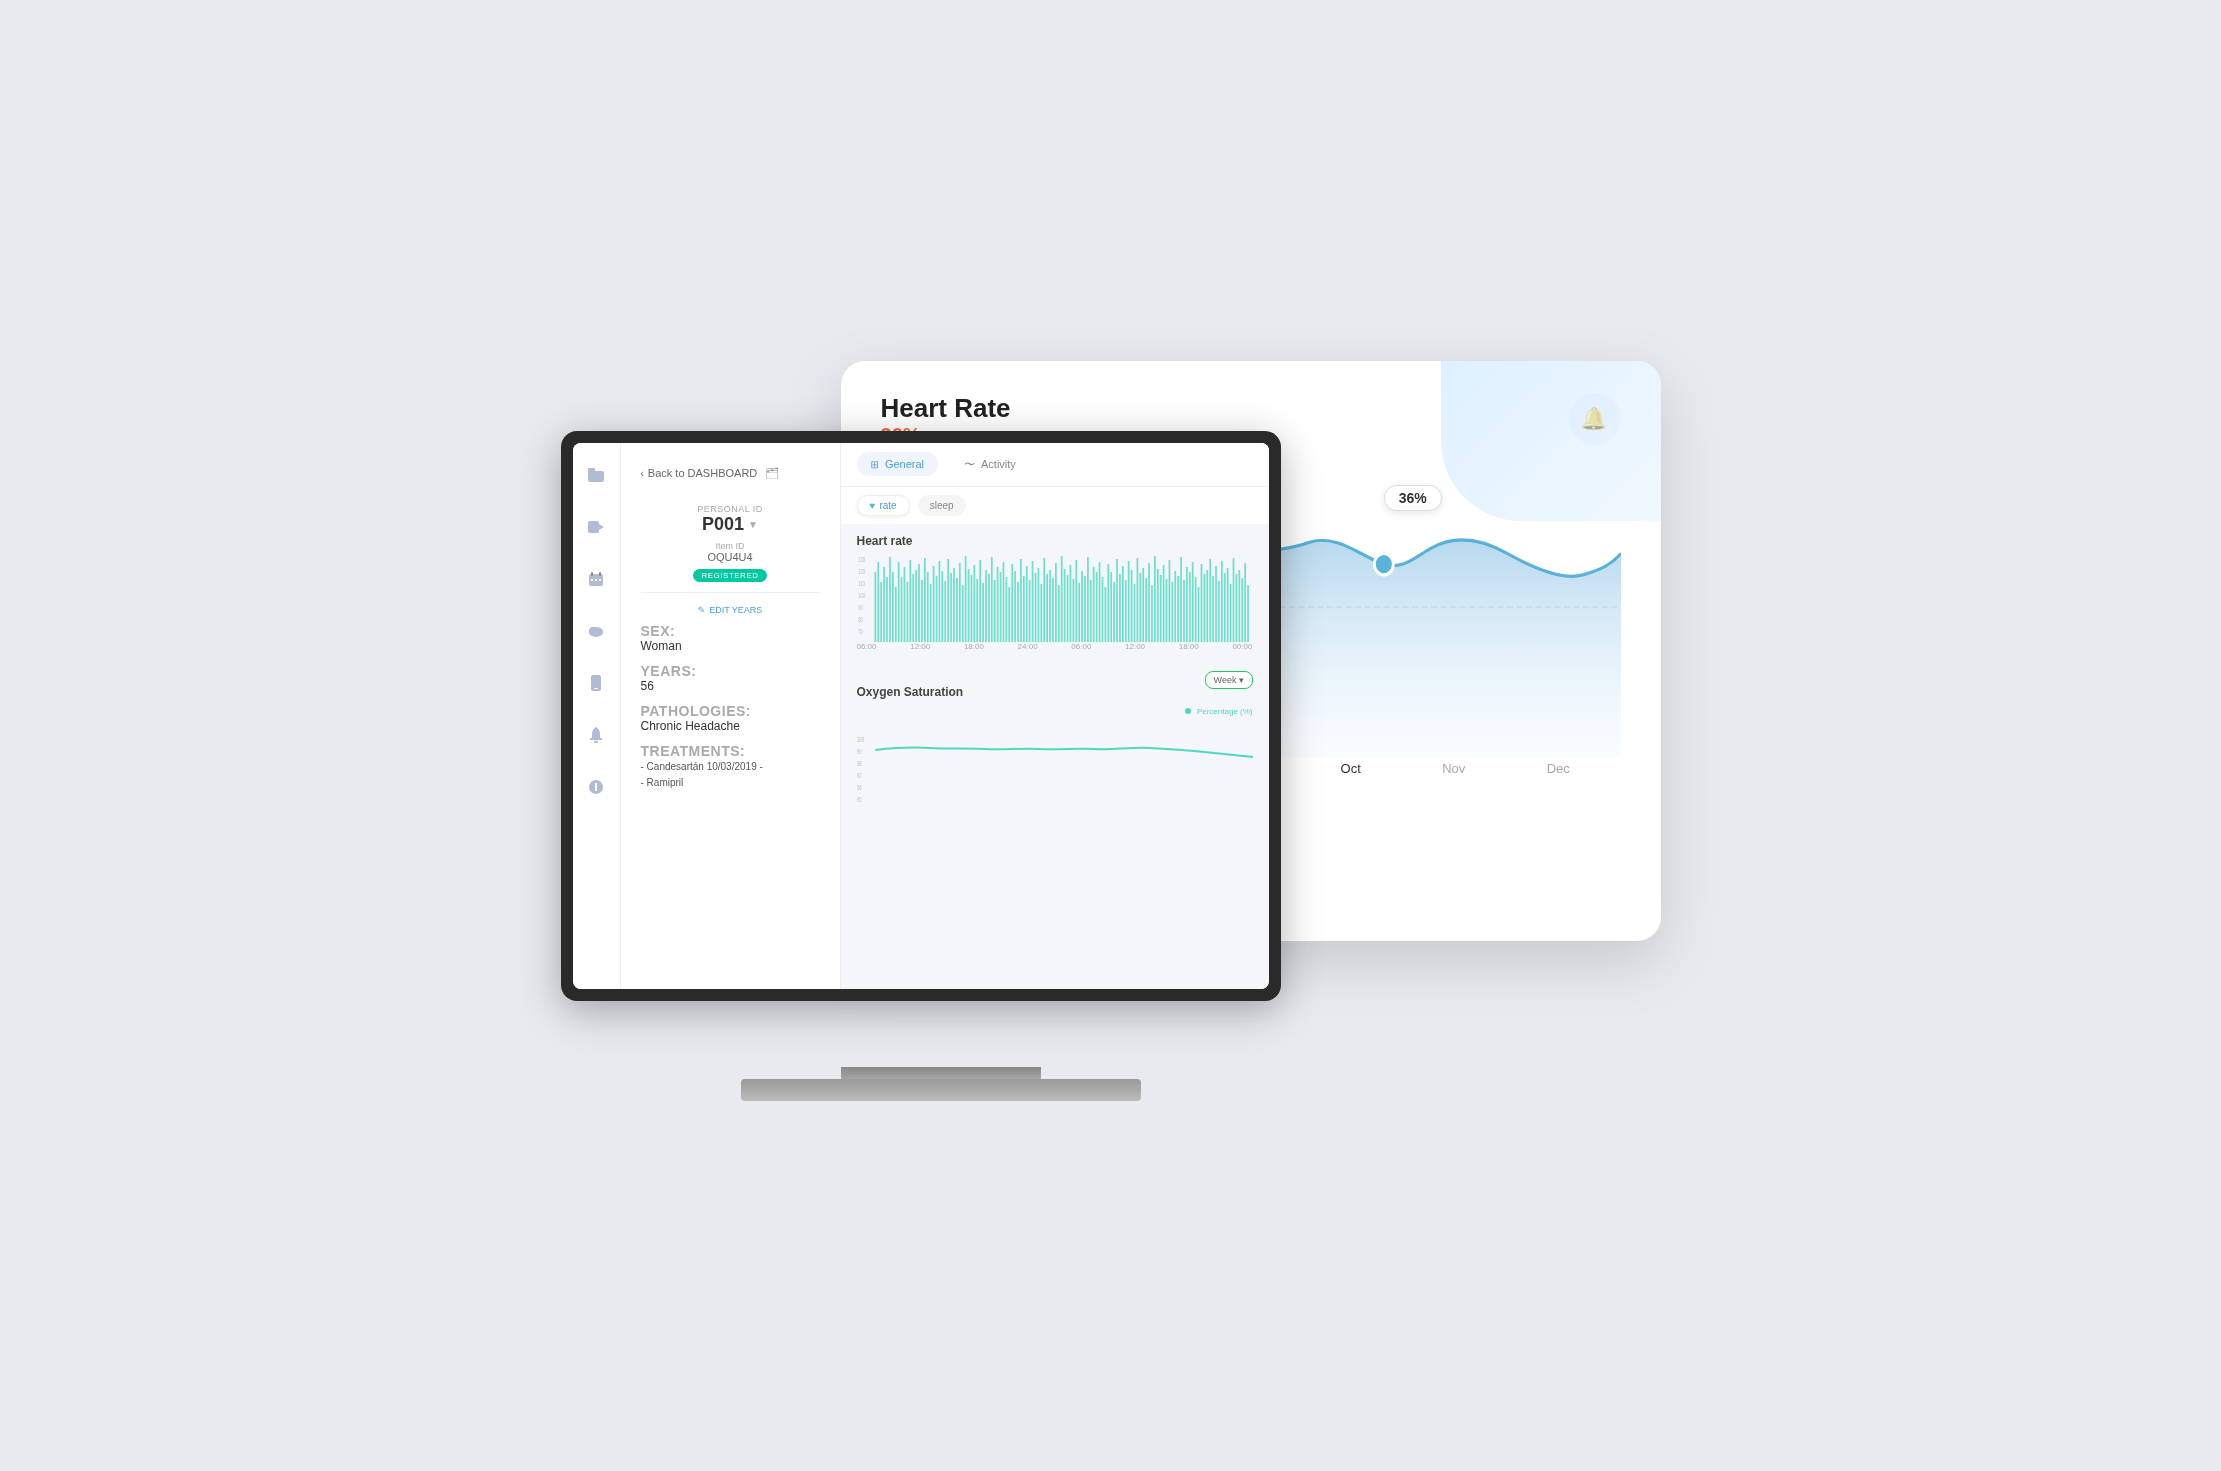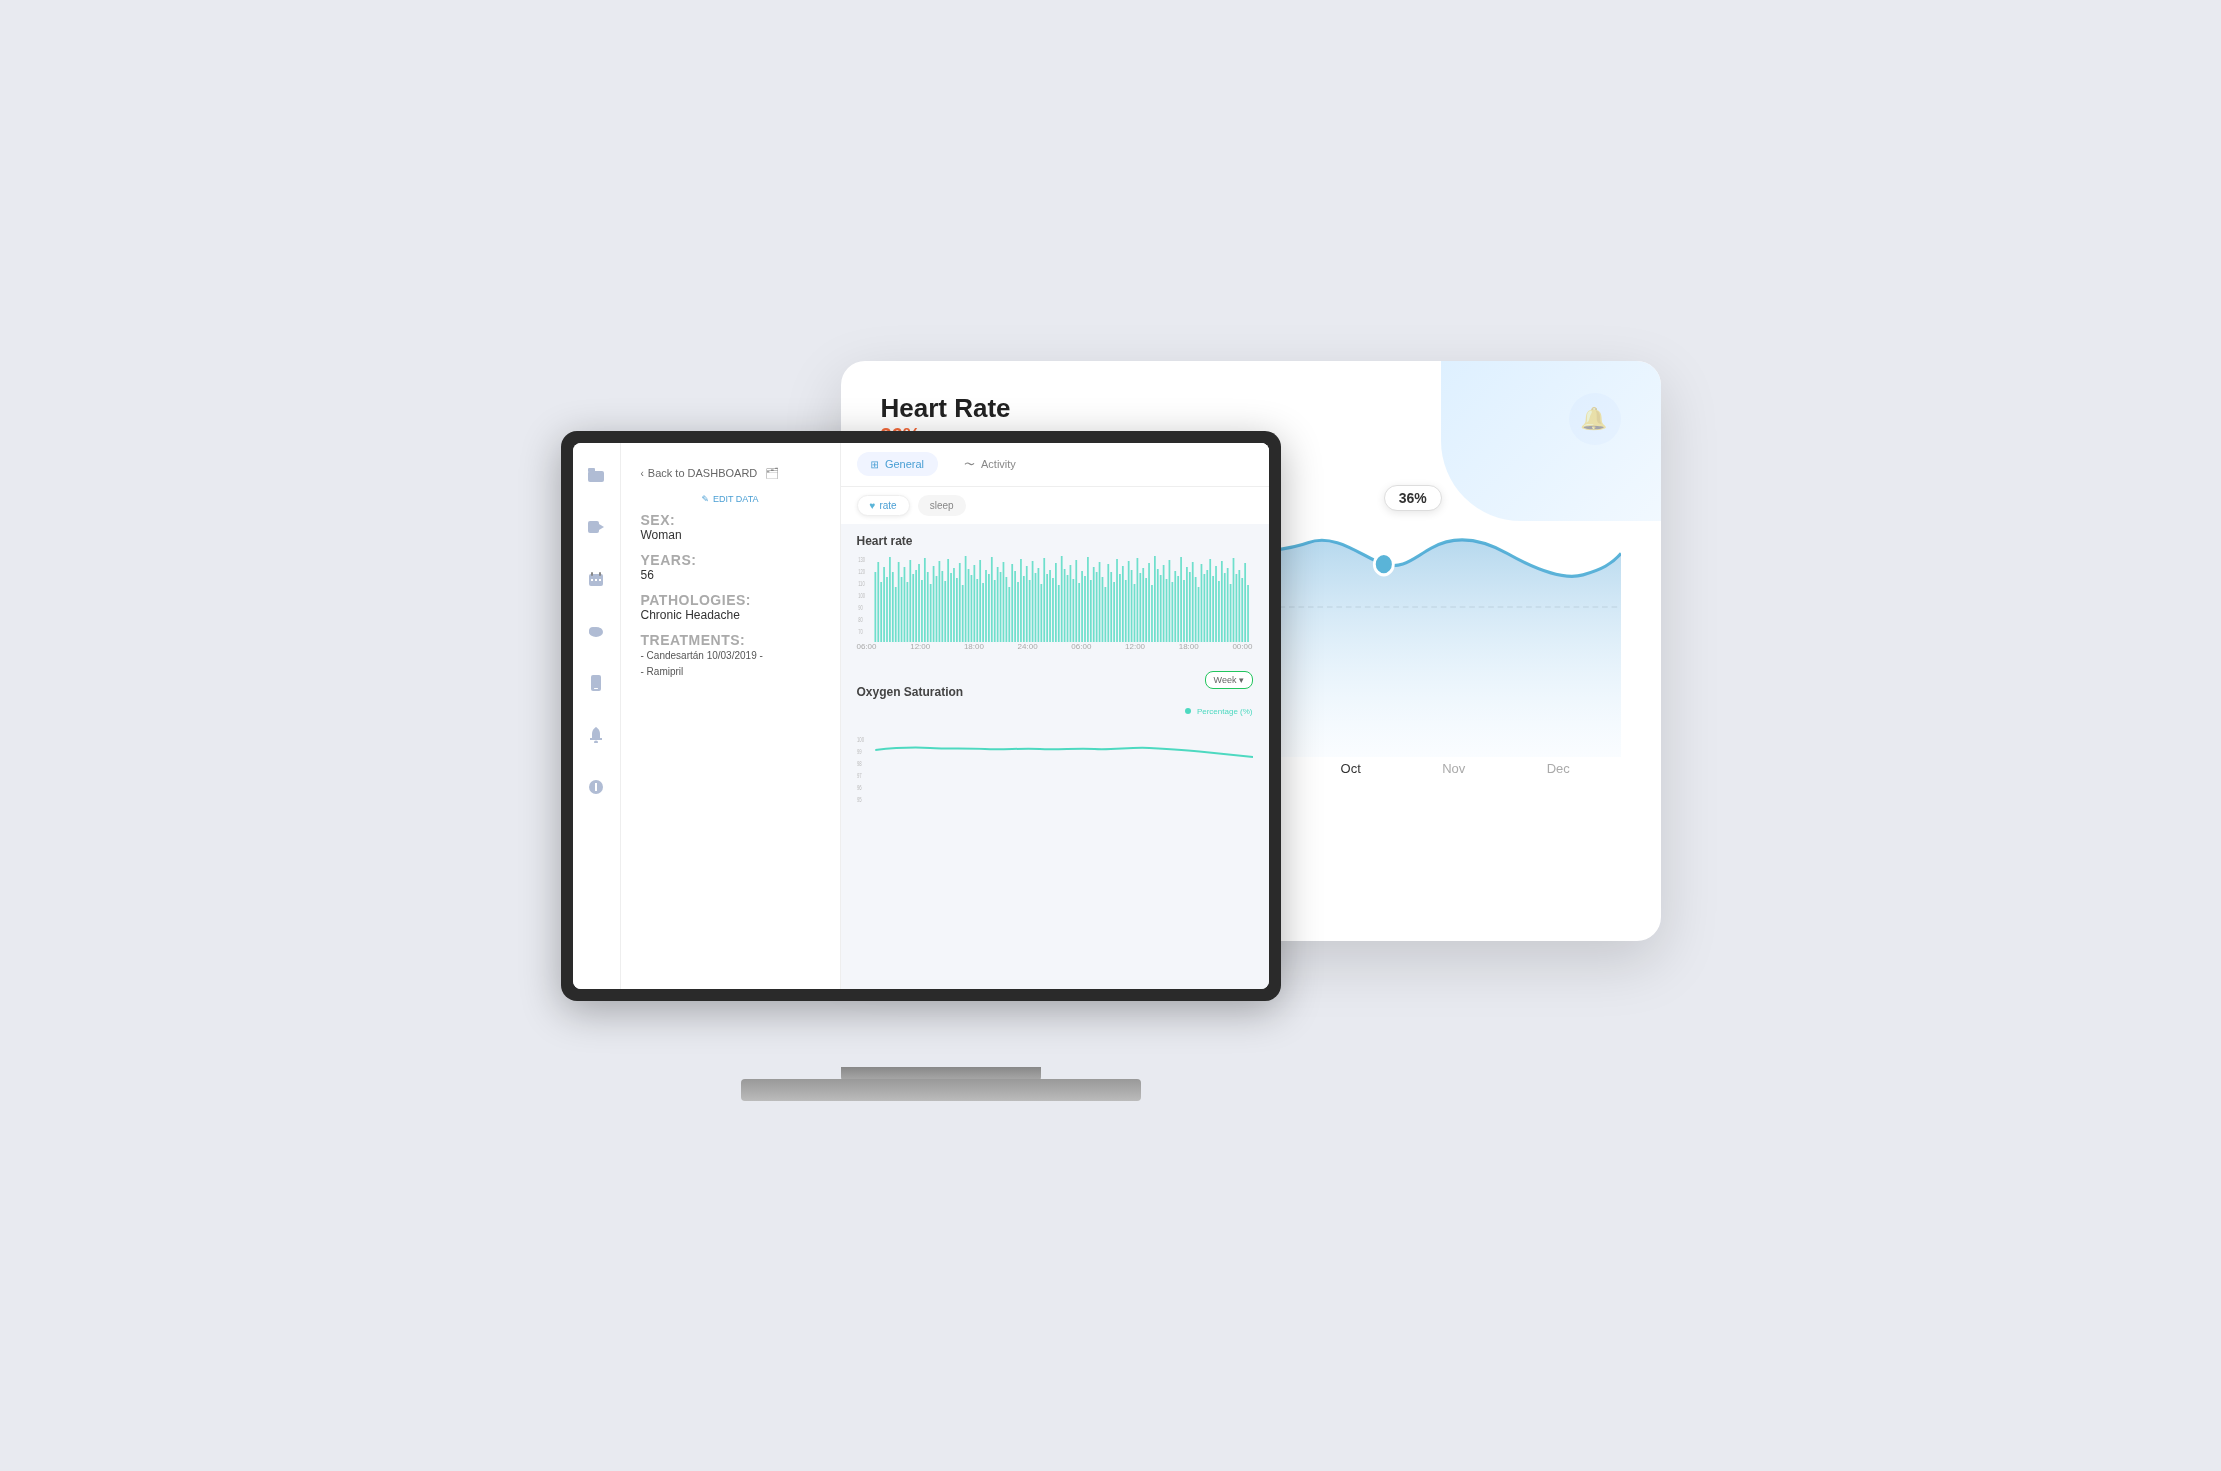--- a/index.html
+++ b/index.html
@@ -555,24 +555,34 @@
         <div class="content-area">
 
           <div class="patient-panel">
 
             <div class="back-link">
               <span class="chevron">‹</span>
               <span>Back to DASHBOARD</span>
               <span class="folder-icon">🗂</span>
             </div>
 
+            <div class="personal-id-section">
+              <div class="personal-id-label">Personal ID</div>
+              <div class="personal-id-value">
+                <span>P001</span>
+                <span style="font-size:10px;color:#aaa;">▼</span>
+              </div>
+              <div class="item-id-label">Item ID</div>
+              <div class="item-id-value">OQU4U4</div>
+              <div class="registered-badge">Registered</div>
+            </div>
 
             <div class="edit-data-link">
               <span>✎</span>
-              <span>EDIT DATA</span>
+              <span>EDIT YEARS</span>
             </div>
 
             <div class="patient-field">
               <div class="patient-field-label">SEX:</div>
               <div class="patient-field-value">Woman</div>
             </div>
 
             <div class="patient-field">
               <div class="patient-field-label">YEARS:</div>
               <div class="patient-field-value">56</div>

